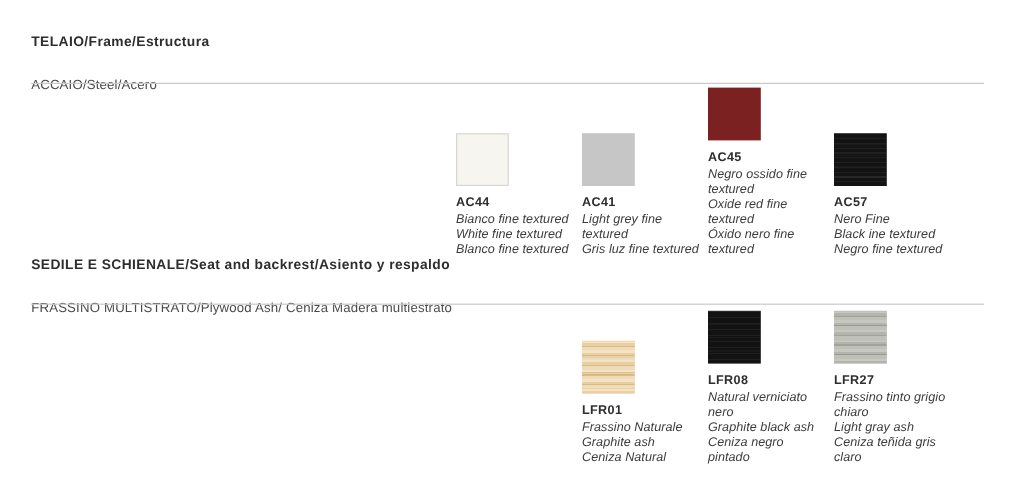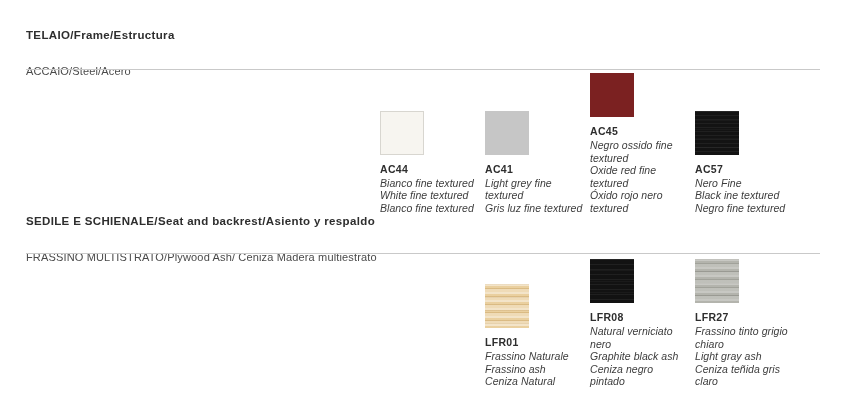--- a/index.html
+++ b/index.html
@@ -137,21 +137,21 @@
         <span class="desc-line">Gris luz fine textured</span>
       </div>
     </div>
 
     <div class="swatch-cell">
       <div class="swatch" style="background:#7b2121;"></div>
       <div class="code">AC45</div>
       <div class="desc">
         <span class="desc-line">Negro ossido fine textured</span>
         <span class="desc-line">Oxide red fine textured</span>
-        <span class="desc-line">Óxido rojo nero textured</span>
+        <span class="desc-line">Óxido nero fine textured</span>
       </div>
     </div>
 
     <div class="swatch-cell">
       <div class="swatch" style="background:#131313;">
         <div class="grain" style="background:repeating-linear-gradient(180deg,rgba(255,255,255,0.055) 0px,rgba(255,255,255,0.055) 1px,rgba(0,0,0,0) 1px,rgba(0,0,0,0) 4px),repeating-linear-gradient(180deg,rgba(255,255,255,0.03) 0px,rgba(255,255,255,0.03) 1px,rgba(0,0,0,0) 1px,rgba(0,0,0,0) 9px);"></div>
       </div>
       <div class="code">AC57</div>
       <div class="desc">
         <span class="desc-line">Nero Fine</span>
@@ -172,21 +172,21 @@
 
   <div class="swatch-row" id="row-seat" style="top:259px; left:485px;">
 
     <div class="swatch-cell">
       <div class="swatch" style="background:#e7c992;">
         <div class="grain" style="background:repeating-linear-gradient(180deg,rgba(255,255,255,0.50) 0px,rgba(255,255,255,0.50) 2px,rgba(255,255,255,0.12) 2px,rgba(255,255,255,0.12) 4px,rgba(150,110,55,0.16) 4px,rgba(150,110,55,0.16) 5px,rgba(255,255,255,0.34) 5px,rgba(255,255,255,0.34) 8px),repeating-linear-gradient(180deg,rgba(168,124,64,0.20) 0px,rgba(168,124,64,0.20) 1px,rgba(0,0,0,0) 1px,rgba(0,0,0,0) 13px);"></div>
       </div>
       <div class="code">LFR01</div>
       <div class="desc">
         <span class="desc-line">Frassino Naturale</span>
-        <span class="desc-line">Frassino ash</span>
+        <span class="desc-line">Graphite ash</span>
         <span class="desc-line">Ceniza Natural</span>
       </div>
     </div>
 
     <div class="swatch-cell">
       <div class="swatch" style="background:#121212;">
         <div class="grain" style="background:repeating-linear-gradient(180deg,rgba(255,255,255,0.06) 0px,rgba(255,255,255,0.06) 1px,rgba(0,0,0,0) 1px,rgba(0,0,0,0) 5px),repeating-linear-gradient(180deg,rgba(255,255,255,0.035) 0px,rgba(255,255,255,0.035) 1px,rgba(0,0,0,0) 1px,rgba(0,0,0,0) 11px);"></div>
       </div>
       <div class="code">LFR08</div>
       <div class="desc">

